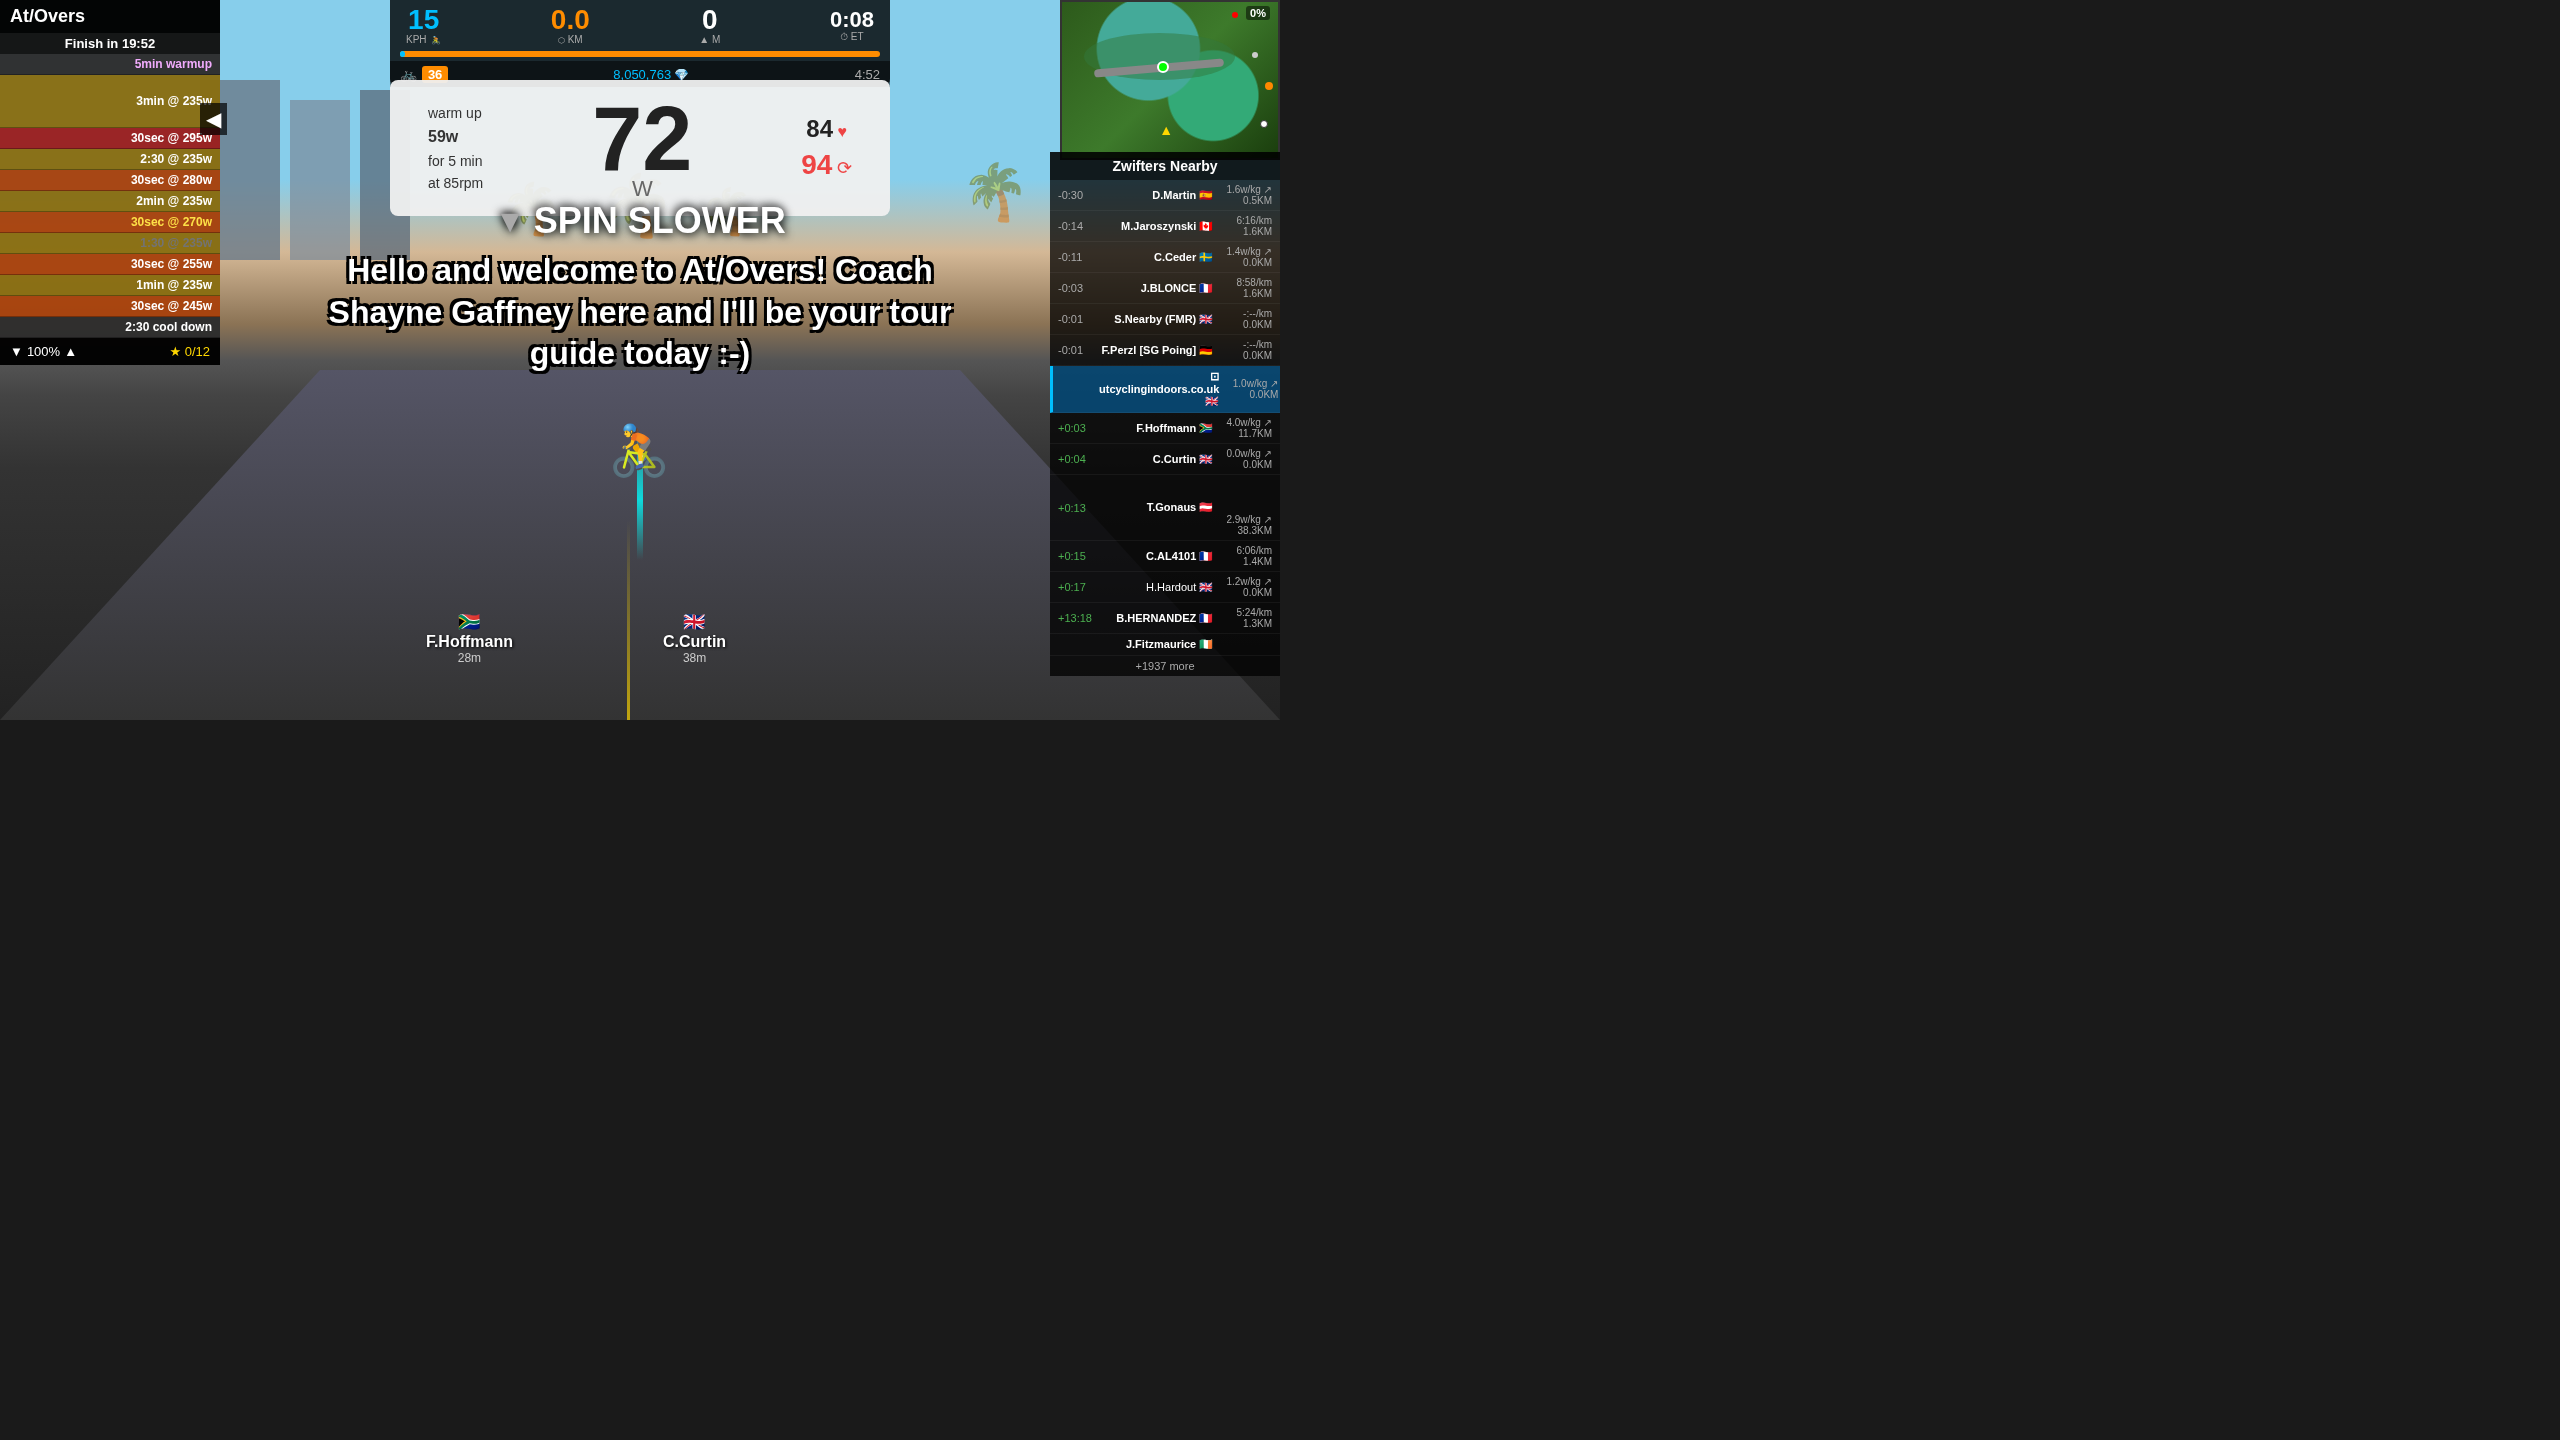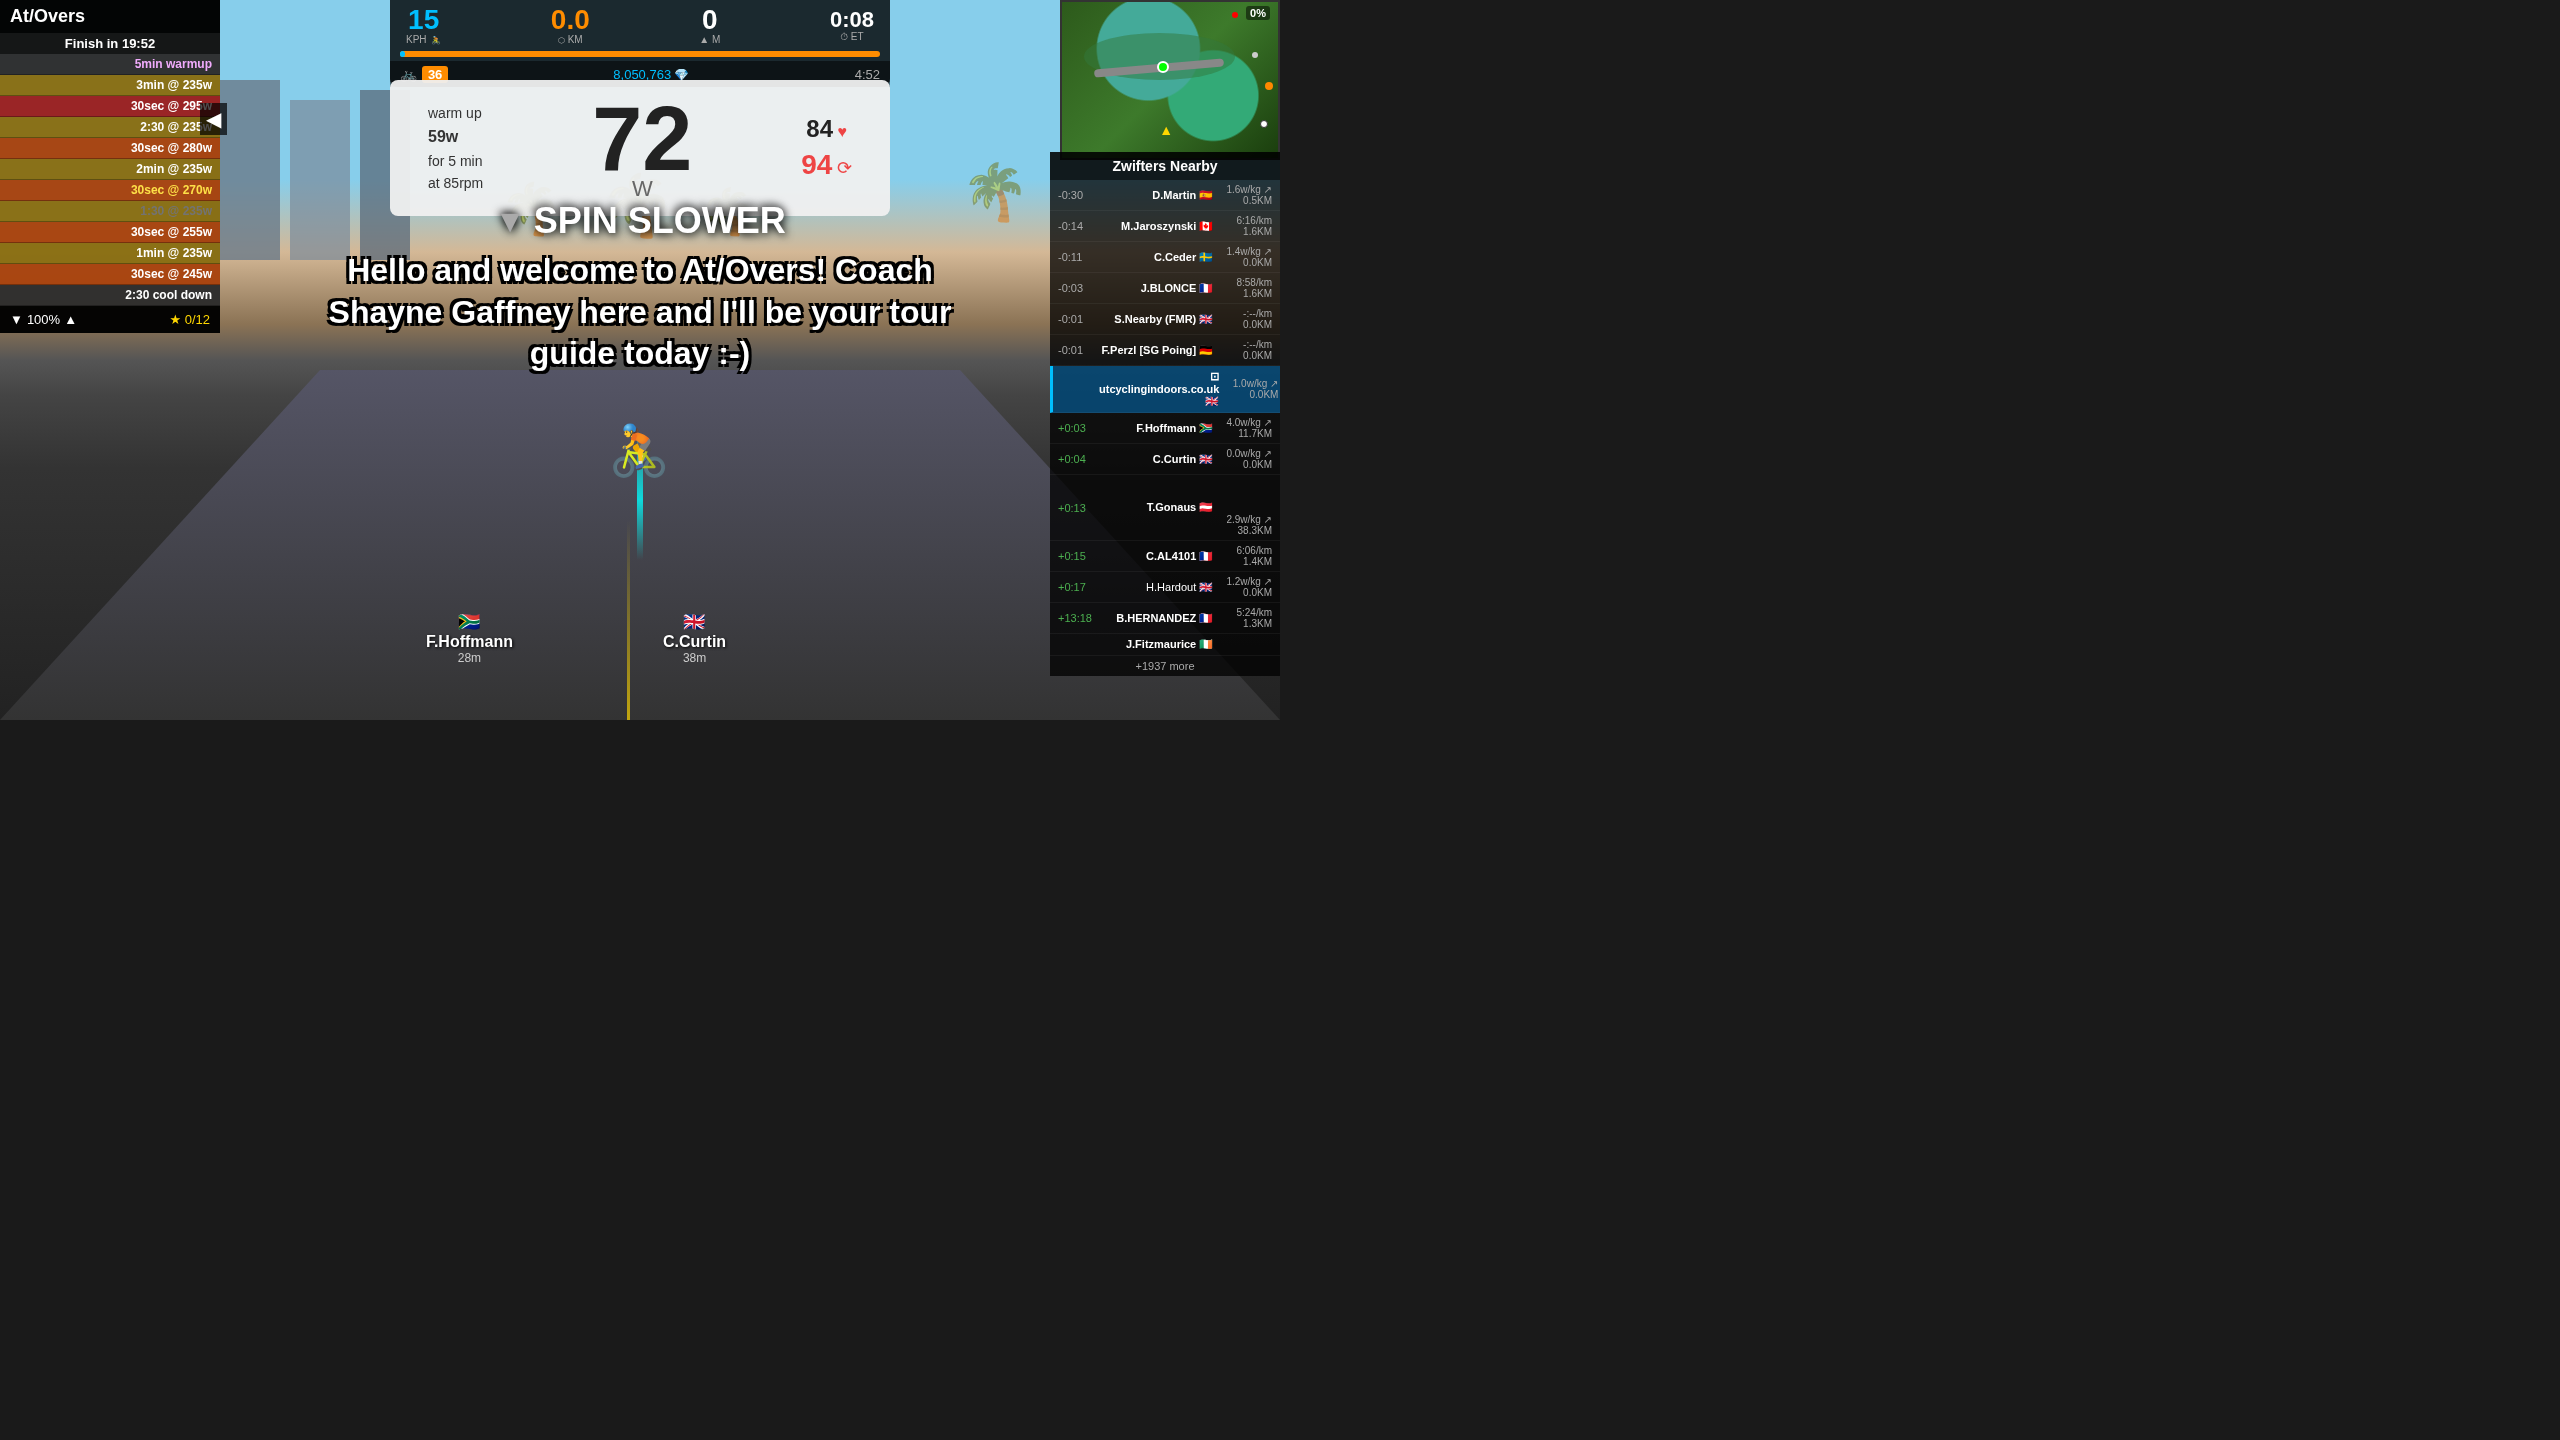--- a/index.html
+++ b/index.html
@@ -376,21 +376,21 @@
 
 <div class="left-panel">
   <div class="workout-title">At/Overs</div>
   <div class="finish-time">
     <span>Finish in</span>
     <span style="color:white;font-weight:bold;">19:52</span>
   </div>
 
   <div id="workout-steps-container">
       <div class="workout-step" style="background: rgba(50, 50, 50, 0.85); display: flex; align-items: center; justify-content: flex-end; padding: 3px 8px; font-size: 12px; font-weight: bold; color: #f0abfc; border-bottom: 1px solid rgba(0, 0, 0, 0.3);">5min warmup</div>
-      <div class="workout-step" style="background: rgba(155, 125, 20, 0.85); display: flex; align-items: center; justify-content: flex-end; padding: 3px 8px; font-size: 12px; font-weight: bold; color: white; border-bottom: 1px solid rgba(0, 0, 0, 0.3);">3min @ 235w</div>
+      <div class="workout-step" style="background: rgba(155, 125, 20, 0.85); display: flex; align-items: center; justify-content: flex-end; padding: 19px 8px; font-size: 12px; font-weight: bold; color: white; border-bottom: 1px solid rgba(0, 0, 0, 0.3);">3min @ 235w</div>
       <div class="workout-step" style="background: rgba(175, 35, 35, 0.85); display: flex; align-items: center; justify-content: flex-end; padding: 3px 8px; font-size: 12px; font-weight: bold; color: white; border-bottom: 1px solid rgba(0, 0, 0, 0.3);">30sec @ 295w</div>
       <div class="workout-step" style="background: rgba(155, 125, 20, 0.85); display: flex; align-items: center; justify-content: flex-end; padding: 3px 8px; font-size: 12px; font-weight: bold; color: white; border-bottom: 1px solid rgba(0, 0, 0, 0.3);">2:30 @ 235w</div>
       <div class="workout-step" style="background: rgba(190, 75, 15, 0.85); display: flex; align-items: center; justify-content: flex-end; padding: 3px 8px; font-size: 12px; font-weight: bold; color: white; border-bottom: 1px solid rgba(0, 0, 0, 0.3);">30sec @ 280w</div>
       <div class="workout-step" style="background: rgba(155, 125, 20, 0.85); display: flex; align-items: center; justify-content: flex-end; padding: 3px 8px; font-size: 12px; font-weight: bold; color: white; border-bottom: 1px solid rgba(0, 0, 0, 0.3);">2min @ 235w</div>
       <div class="workout-step" style="background: rgba(190, 75, 15, 0.85); display: flex; align-items: center; justify-content: flex-end; padding: 3px 8px; font-size: 12px; font-weight: bold; color: #fde047; border-bottom: 1px solid rgba(0, 0, 0, 0.3);">30sec @ 270w</div>
       <div class="workout-step" style="background: rgba(155, 125, 20, 0.85); display: flex; align-items: center; justify-content: flex-end; padding: 3px 8px; font-size: 12px; font-weight: bold; color: #737373; border-bottom: 1px solid rgba(0, 0, 0, 0.3);">1:30 @ 235w</div>
       <div class="workout-step" style="background: rgba(190, 75, 15, 0.85); display: flex; align-items: center; justify-content: flex-end; padding: 3px 8px; font-size: 12px; font-weight: bold; color: white; border-bottom: 1px solid rgba(0, 0, 0, 0.3);">30sec @ 255w</div>
       <div class="workout-step" style="background: rgba(155, 125, 20, 0.85); display: flex; align-items: center; justify-content: flex-end; padding: 3px 8px; font-size: 12px; font-weight: bold; color: white; border-bottom: 1px solid rgba(0, 0, 0, 0.3);">1min @ 235w</div>
       <div class="workout-step" style="background: rgba(190, 75, 15, 0.85); display: flex; align-items: center; justify-content: flex-end; padding: 3px 8px; font-size: 12px; font-weight: bold; color: white; border-bottom: 1px solid rgba(0, 0, 0, 0.3);">30sec @ 245w</div>
       <div class="workout-step" style="background: rgba(50, 50, 50, 0.85); display: flex; align-items: center; justify-content: flex-end; padding: 3px 8px; font-size: 12px; font-weight: bold; color: white; border-bottom: 1px solid rgba(0, 0, 0, 0.3);">2:30 cool down</div>

